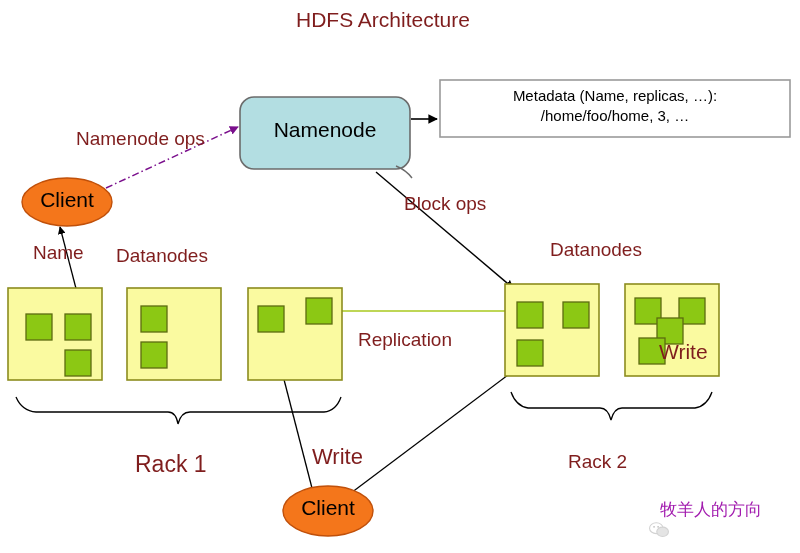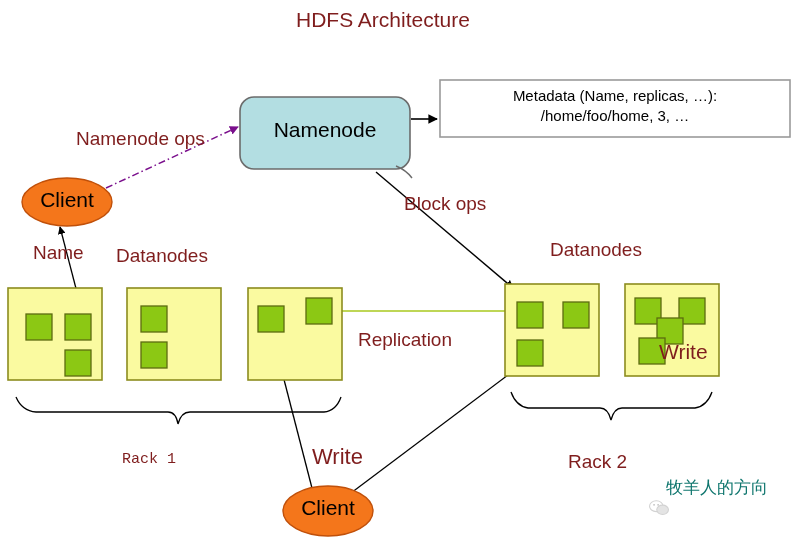--- a/index.html
+++ b/index.html
@@ -36,21 +36,21 @@
     top: 8px;
   }
   #metadata-ops-label { font-size: 19px; left: 76px; top: 129px; }
   #block-ops-label   { font-size: 19px; left: 404px; top: 194px; }
   #replication-label { font-size: 19px; left: 358px; top: 316px; margin-top: 14px; }
   #read-label        { font-size: 19px; left: 33px;  top: 243px; }
   #write-label       { font-size: 22px; left: 312px; top: 445px; }
   #datanodes-left    { font-size: 19px; left: 116px; top: 246px; }
   #datanodes-right   { font-size: 19px; left: 550px; top: 240px; }
   #blocks-label      { font-size: 21px; left: 659px; top: 340px; }
-  #rack1-label       { font-size: 15px; left: 122px; top: 452px; font-family: Liberation Mono, monospace; }
+  #rack1-label       { font-size: 23px; left: 135px; top: 452px; }
   #rack2-label       { font-size: 19px; left: 568px; top: 452px; }
   .node-text {
     position: absolute;
     color: #000000;
     white-space: pre;
     text-align: center;
     font-size: 21px;
   }
   #namenode-text { left: 245px; top: 118px; width: 160px; }
   #client-top-text { left: 22px; top: 188px; width: 90px; }
@@ -61,27 +61,27 @@
     text-align: center;
     font-size: 15px;
     left: 443px;
     top: 86px;
     width: 344px;
     line-height: 1.35;
   }
   #watermark {
     position: absolute;
     left: 620px;
-    top: 476px;
-    color: #0f766e;
+    top: 498px;
+    color: #a21caf;
     font-size: 17px;
     white-space: pre;
     display: flex;
     align-items: center;
-    gap: 24px;
+    gap: 18px;
   }
   #watermark .wm-icon { display: inline-block; width: 22px; height: 18px; }
 </style>
 </head>
 <body>
 
 <div id="canvas">
 
   <svg class="layer" viewBox="0 0 800 553">
     <defs>

